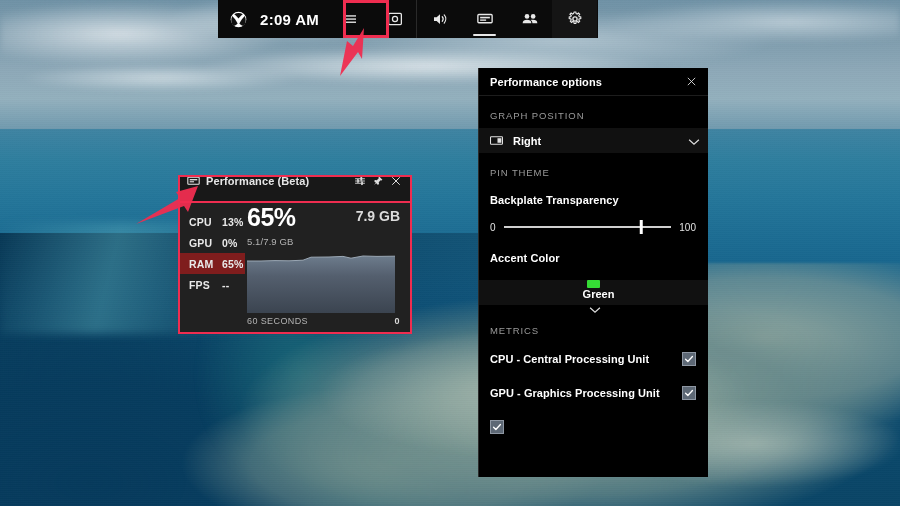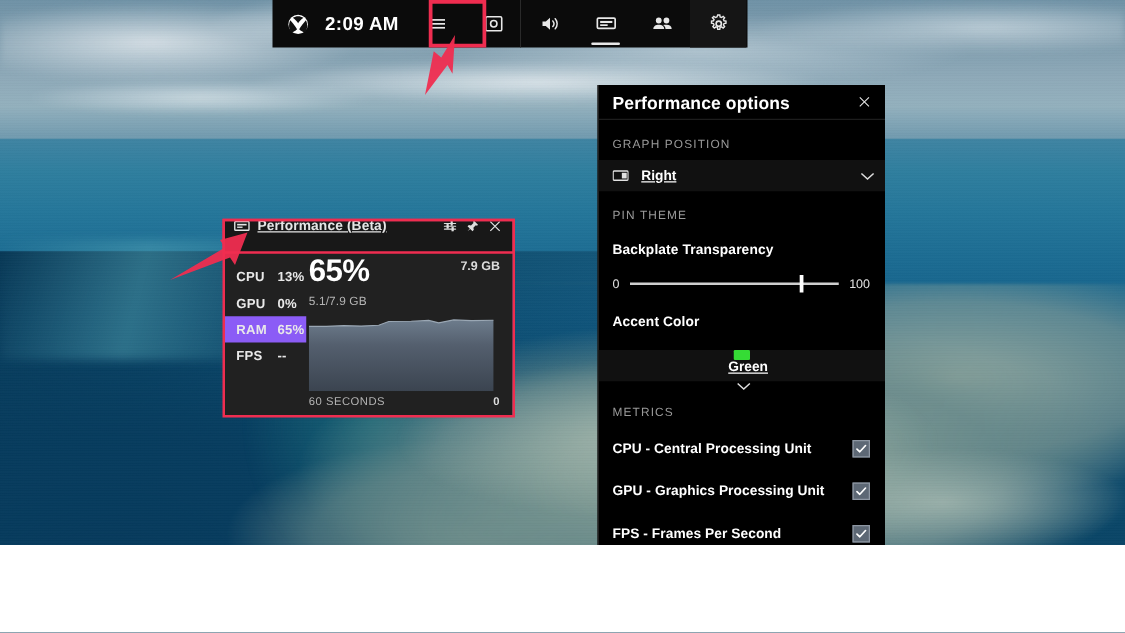--- a/index.html
+++ b/index.html
@@ -3,21 +3,21 @@
 <meta charset="utf-8">
 <style>
   * { box-sizing: border-box; margin: 0; padding: 0; }
   html, body {
     width: 900px; height: 506px;
     overflow: hidden;
     font-family: "Liberation Sans", sans-serif;
   }
   #stage {
     position: relative;
-    width: 900px; height: 436px;
+    width: 900px; height: 506px;
     overflow: hidden;
     background: #1b4a63;
   }
 
   
   .wall { position:absolute; inset:0; }
   .wall-sky {
     position:absolute; left:0; top:0; width:100%; height:26%;
     background:
       linear-gradient(180deg,#6f92a6 0%, #7e9cad 28%, #8ea9b8 55%, #93b0bd 75%, #6d98ad 100%);
@@ -129,42 +129,41 @@
   }
   .perf-title-outline {
     position:absolute; left:178px; top:175px; width:234px; height:28px;
     border:2px solid #ef2d50; pointer-events:none;
   }
   .perf-titlebar {
     height:24px; background:#181818;
     display:flex; align-items:center;
     padding:0 5px 16px 7px;
     color:#e6e6e6;
-    text-decoration:underline;
   }
   .perf-titlebar .monitor-ico { width:13px; height:11px; margin-right:6px; flex:0 0 auto; }
   .perf-title-text { font-size:11px; font-weight:bold; letter-spacing:.1px; flex:1 1 auto; }
   .perf-tb-btn { width:18px; height:20px; display:flex; align-items:center; justify-content:center; }
   .perf-tb-btn svg { width:12px; height:12px; fill:#dedede; stroke:#dedede; }
   .perf-body { display:flex; height:131px; }
 
   .perf-metrics { width:65px; padding:10px 0 0 0; }
   .metric-row {
     display:flex; align-items:center;
     height:21px; padding-left:9px;
     font-size:10.5px; font-weight:bold; color:#e9e9e9;
     letter-spacing:.2px;
   }
-  .metric-row.selected { background:#8b5cf6; }
+  .metric-row.selected { background:#7f1d1d; }
   .metric-name { width:26px; }
   .metric-val { margin-left:7px; }
 
   .perf-graph { flex:1 1 auto; position:relative; padding:4px 10px 0 2px; }
   .perf-big { font-size:25px; font-weight:bold; color:#fff; line-height:1; letter-spacing:-.5px; }
-  .perf-max { position:absolute; right:10px; top:7px; font-size:10px; font-weight:bold; color:#dcdcdc; }
+  .perf-max { position:absolute; right:10px; top:7px; font-size:14px; font-weight:bold; color:#dcdcdc; }
   .perf-sub { font-size:9.5px; color:#b4b4b4; margin-top:6px; letter-spacing:.1px; }
   .graph-box {
     position:relative; margin-top:4px; height:62px; width:148px;
     overflow:hidden;
   }
   .graph-box svg { display:block; width:148px; height:62px; }
   .perf-foot {
     position:absolute; left:2px; right:10px; bottom:6px;
     display:flex; justify-content:space-between; align-items:flex-start;
     font-size:9px; color:#b4b4b4; letter-spacing:.4px;
@@ -175,36 +174,36 @@
   .opts {
     position:absolute; left:478px; top:68px; width:230px; height:409px;
     background:#000;
     color:#fff;
     border-left:1px solid #2b2b2b;
   }
   .opts-head {
     height:28px; display:flex; align-items:center; padding:0 6px 0 11px;
     border-bottom:1px solid #1d1d1d;
   }
-  .opts-title { font-size:14px; font-weight:bold; flex:1 1 auto; letter-spacing:.1px; }
+  .opts-title { font-size:11px; font-weight:bold; flex:1 1 auto; letter-spacing:.1px; }
   .opts-close { width:22px; height:22px; display:flex; align-items:center; justify-content:center; }
   .opts-close svg { width:11px; height:11px; stroke:#e4e4e4; }
 
   .sect-label {
     font-size:9.5px; color:#9a9a9a; letter-spacing:.9px;
     padding:14px 0 7px 11px; text-transform:uppercase;
   }
   .opt-field {
     height:25px; background:#111; display:flex; align-items:center;
     padding:0 8px 0 11px; margin:0;
   }
   .opt-field .lead { width:16px; display:flex; align-items:center; }
   .opt-field .lead svg { width:13px; height:9px; }
   .swatch { width:13px; height:8px; border-radius:1px; }
-  .opt-field .val { font-size:11px; font-weight:bold; margin-left:7px; flex:1 1 auto;text-decoration:underline; }
+  .opt-field .val { font-size:11px; font-weight:bold; margin-left:7px; flex:1 1 auto; }
   .opt-field .chev svg { width:12px; height:8px; stroke:#dddddd; fill:none; }
 
   .sub-label { font-size:11px; font-weight:bold; padding:9px 0 0 11px; letter-spacing:.1px; }
 
   .slider-row {
     display:flex; align-items:center; padding:14px 12px 0 11px; gap:8px;
   }
   .slider-end { font-size:10px; color:#e2e2e2; }
   .slider-track {
     position:relative; flex:1 1 auto; height:14px;
@@ -461,21 +460,20 @@
         </div>
         <div class="metric-check">
           <span class="mlabel">GPU - Graphics Processing Unit</span>
           <span class="cbox">
             <svg viewBox="0 0 14 14">
               <path d="M2.2 7.4 L5.4 10.4 L11.8 3.4" stroke-width="1.9" stroke-linecap="round" stroke-linejoin="round"></path>
             </svg>
           </span>
         </div>
         <div class="metric-check">
-          <span class="mlabel">FPS - Frames Per Second</span>
           <span class="cbox">
             <svg viewBox="0 0 14 14">
               <path d="M2.2 7.4 L5.4 10.4 L11.8 3.4" stroke-width="1.9" stroke-linecap="round" stroke-linejoin="round"></path>
             </svg>
           </span>
         </div>
       </div>
   </div>
 
 </div>

